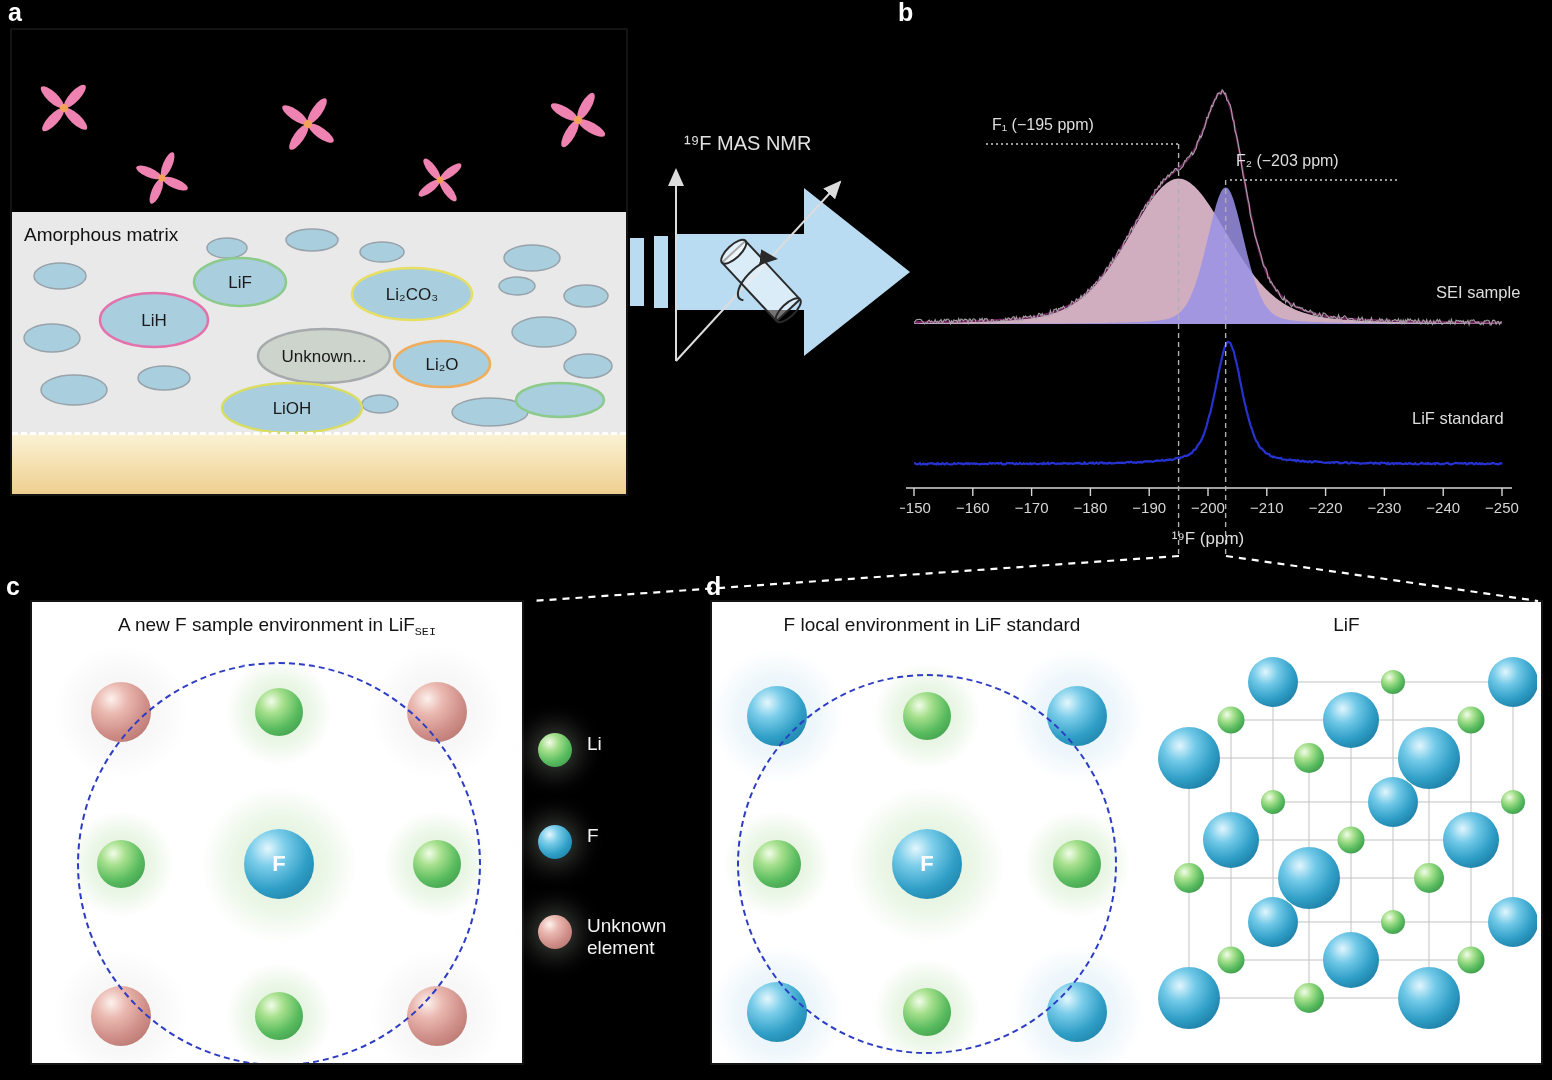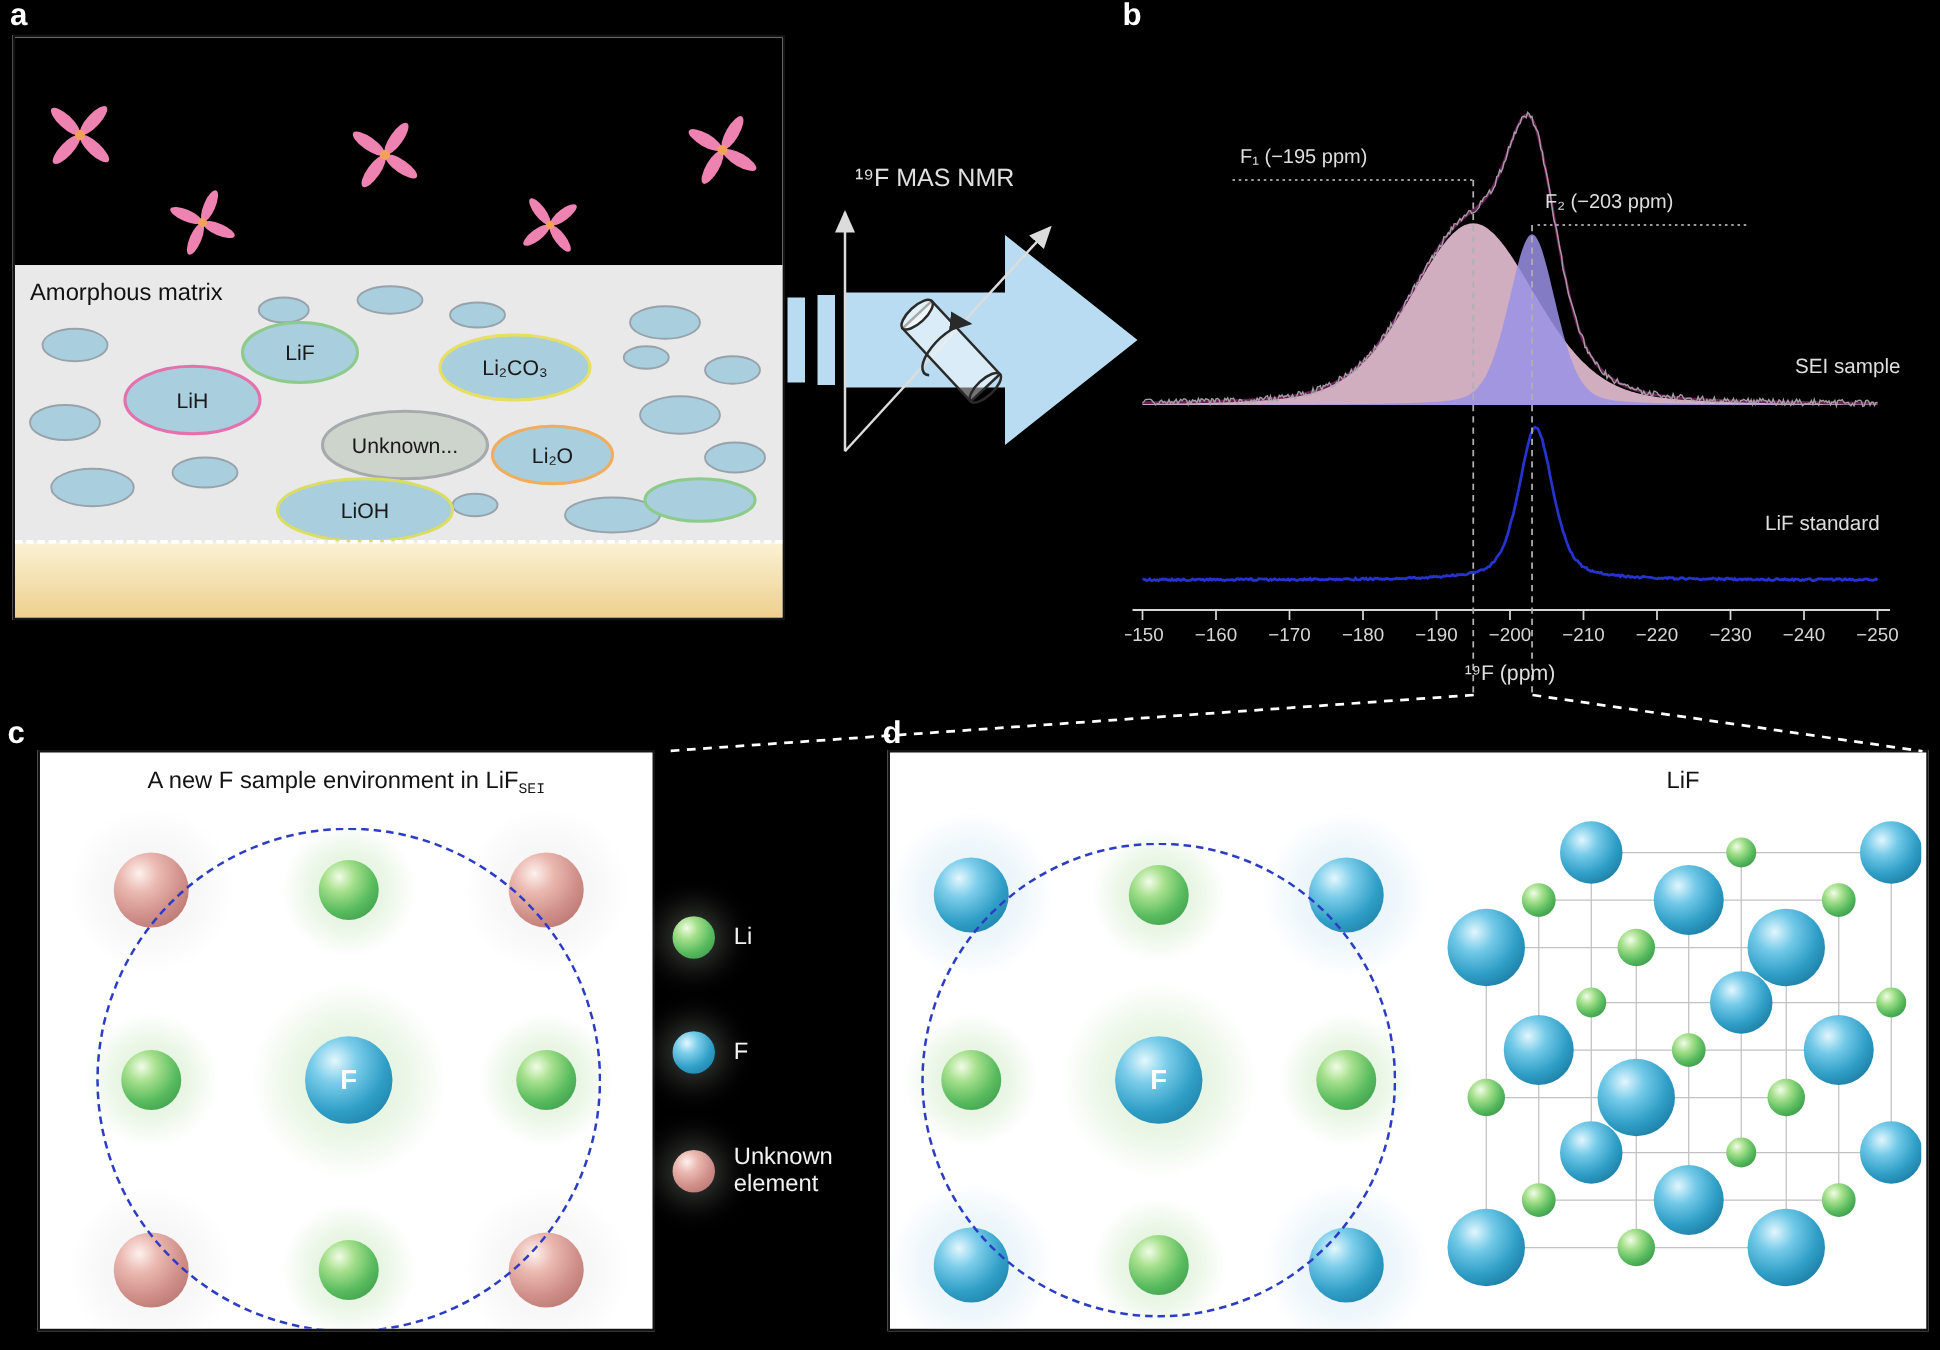--- a/index.html
+++ b/index.html
@@ -15,21 +15,21 @@
         display:flex;align-items:center;justify-content:center;}
   .atom span{color:#fff;font-size:22px;font-weight:600;}
   .fill-green{background:radial-gradient(circle at 34% 28%, #f2fce9 0%, #a6e08c 26%, #58bb5e 60%, #368f46 100%);}
   .fill-blue{background:radial-gradient(circle at 34% 28%, #e4f7fd 0%, #7bcdea 26%, #2f9ec6 60%, #187399 100%);}
   .fill-pink{background:radial-gradient(circle at 34% 28%, #fdf1ed 0%, #eab9b1 26%, #cf8e88 60%, #ad6a66 100%);}
   .halo{position:absolute;border-radius:50%;transform:translate(-50%,-50%);}
   .hgreen{background:radial-gradient(circle, rgba(222,240,216,1) 0%, rgba(229,244,224,0.8) 40%, rgba(255,255,255,0) 70%);}
   .hwhite{background:radial-gradient(circle, rgba(244,244,244,1) 0%, rgba(246,246,246,0.8) 40%, rgba(255,255,255,0) 70%);}
   .hblue{background:radial-gradient(circle, rgba(226,240,247,1) 0%, rgba(233,244,250,0.8) 40%, rgba(255,255,255,0) 70%);}
   .dash-circle{position:absolute;border:2.5px dashed #2c3cc4;border-radius:50%;transform:translate(-50%,-50%);z-index:6;}
-  .legend-row{position:absolute;left:0;display:flex;align-items:center;gap:15px;color:#f2f2f2;font-size:19px;line-height:1.15;}
+  .legend-row{position:absolute;left:0;display:flex;align-items:flex-start;gap:15px;color:#f2f2f2;font-size:19px;line-height:1.15;}
   .legend-atom{width:34px;height:34px;border-radius:50%;flex:0 0 auto;box-shadow:0 0 22px 9px rgba(228,242,224,0.22);}
   .diagram{position:absolute;inset:0;}
   svg text{font-family:"Liberation Sans","DejaVu Sans",sans-serif;}
 </style>
 </head>
 <body>
 
 <div class="panel-label" style="left:8px;top:-2px">a</div>
 
 <div class="whitebox" style="left:10px;top:28px;width:618px;height:468px">
@@ -223,20 +223,23 @@
   </div>
   <div class="legend-row" style="top:182px">
     <span class="legend-atom fill-pink"></span>
     <span style="width:105px">Unknown element</span>
   </div>
 </div>
 
 <div class="panel-label" style="left:706px;top:572px">d</div>
 
 <div class="whitebox" style="left:710px;top:600px;width:833px;height:465px">
+  <div class="title" style="left:0;width:440px;top:12px">
+    <span>F local environment in LiF standard</span>
+  </div>
   <div class="title" style="left:440px;right:0;top:12px">
     <span>LiF</span>
   </div>
   <div class="diagram" id="d-diagram" style="width:440px">
       <div class="halo hblue" style="left: 65px; top: 114px; width: 135px; height: 135px;"></div>
       <div class="halo hblue" style="left: 365px; top: 114px; width: 135px; height: 135px;"></div>
       <div class="halo hblue" style="left: 65px; top: 410px; width: 135px; height: 135px;"></div>
       <div class="halo hblue" style="left: 365px; top: 410px; width: 135px; height: 135px;"></div>
       <div class="halo hgreen" style="left: 215px; top: 114px; width: 108px; height: 108px;"></div>
       <div class="halo hgreen" style="left: 65px; top: 262px; width: 108px; height: 108px;"></div>

